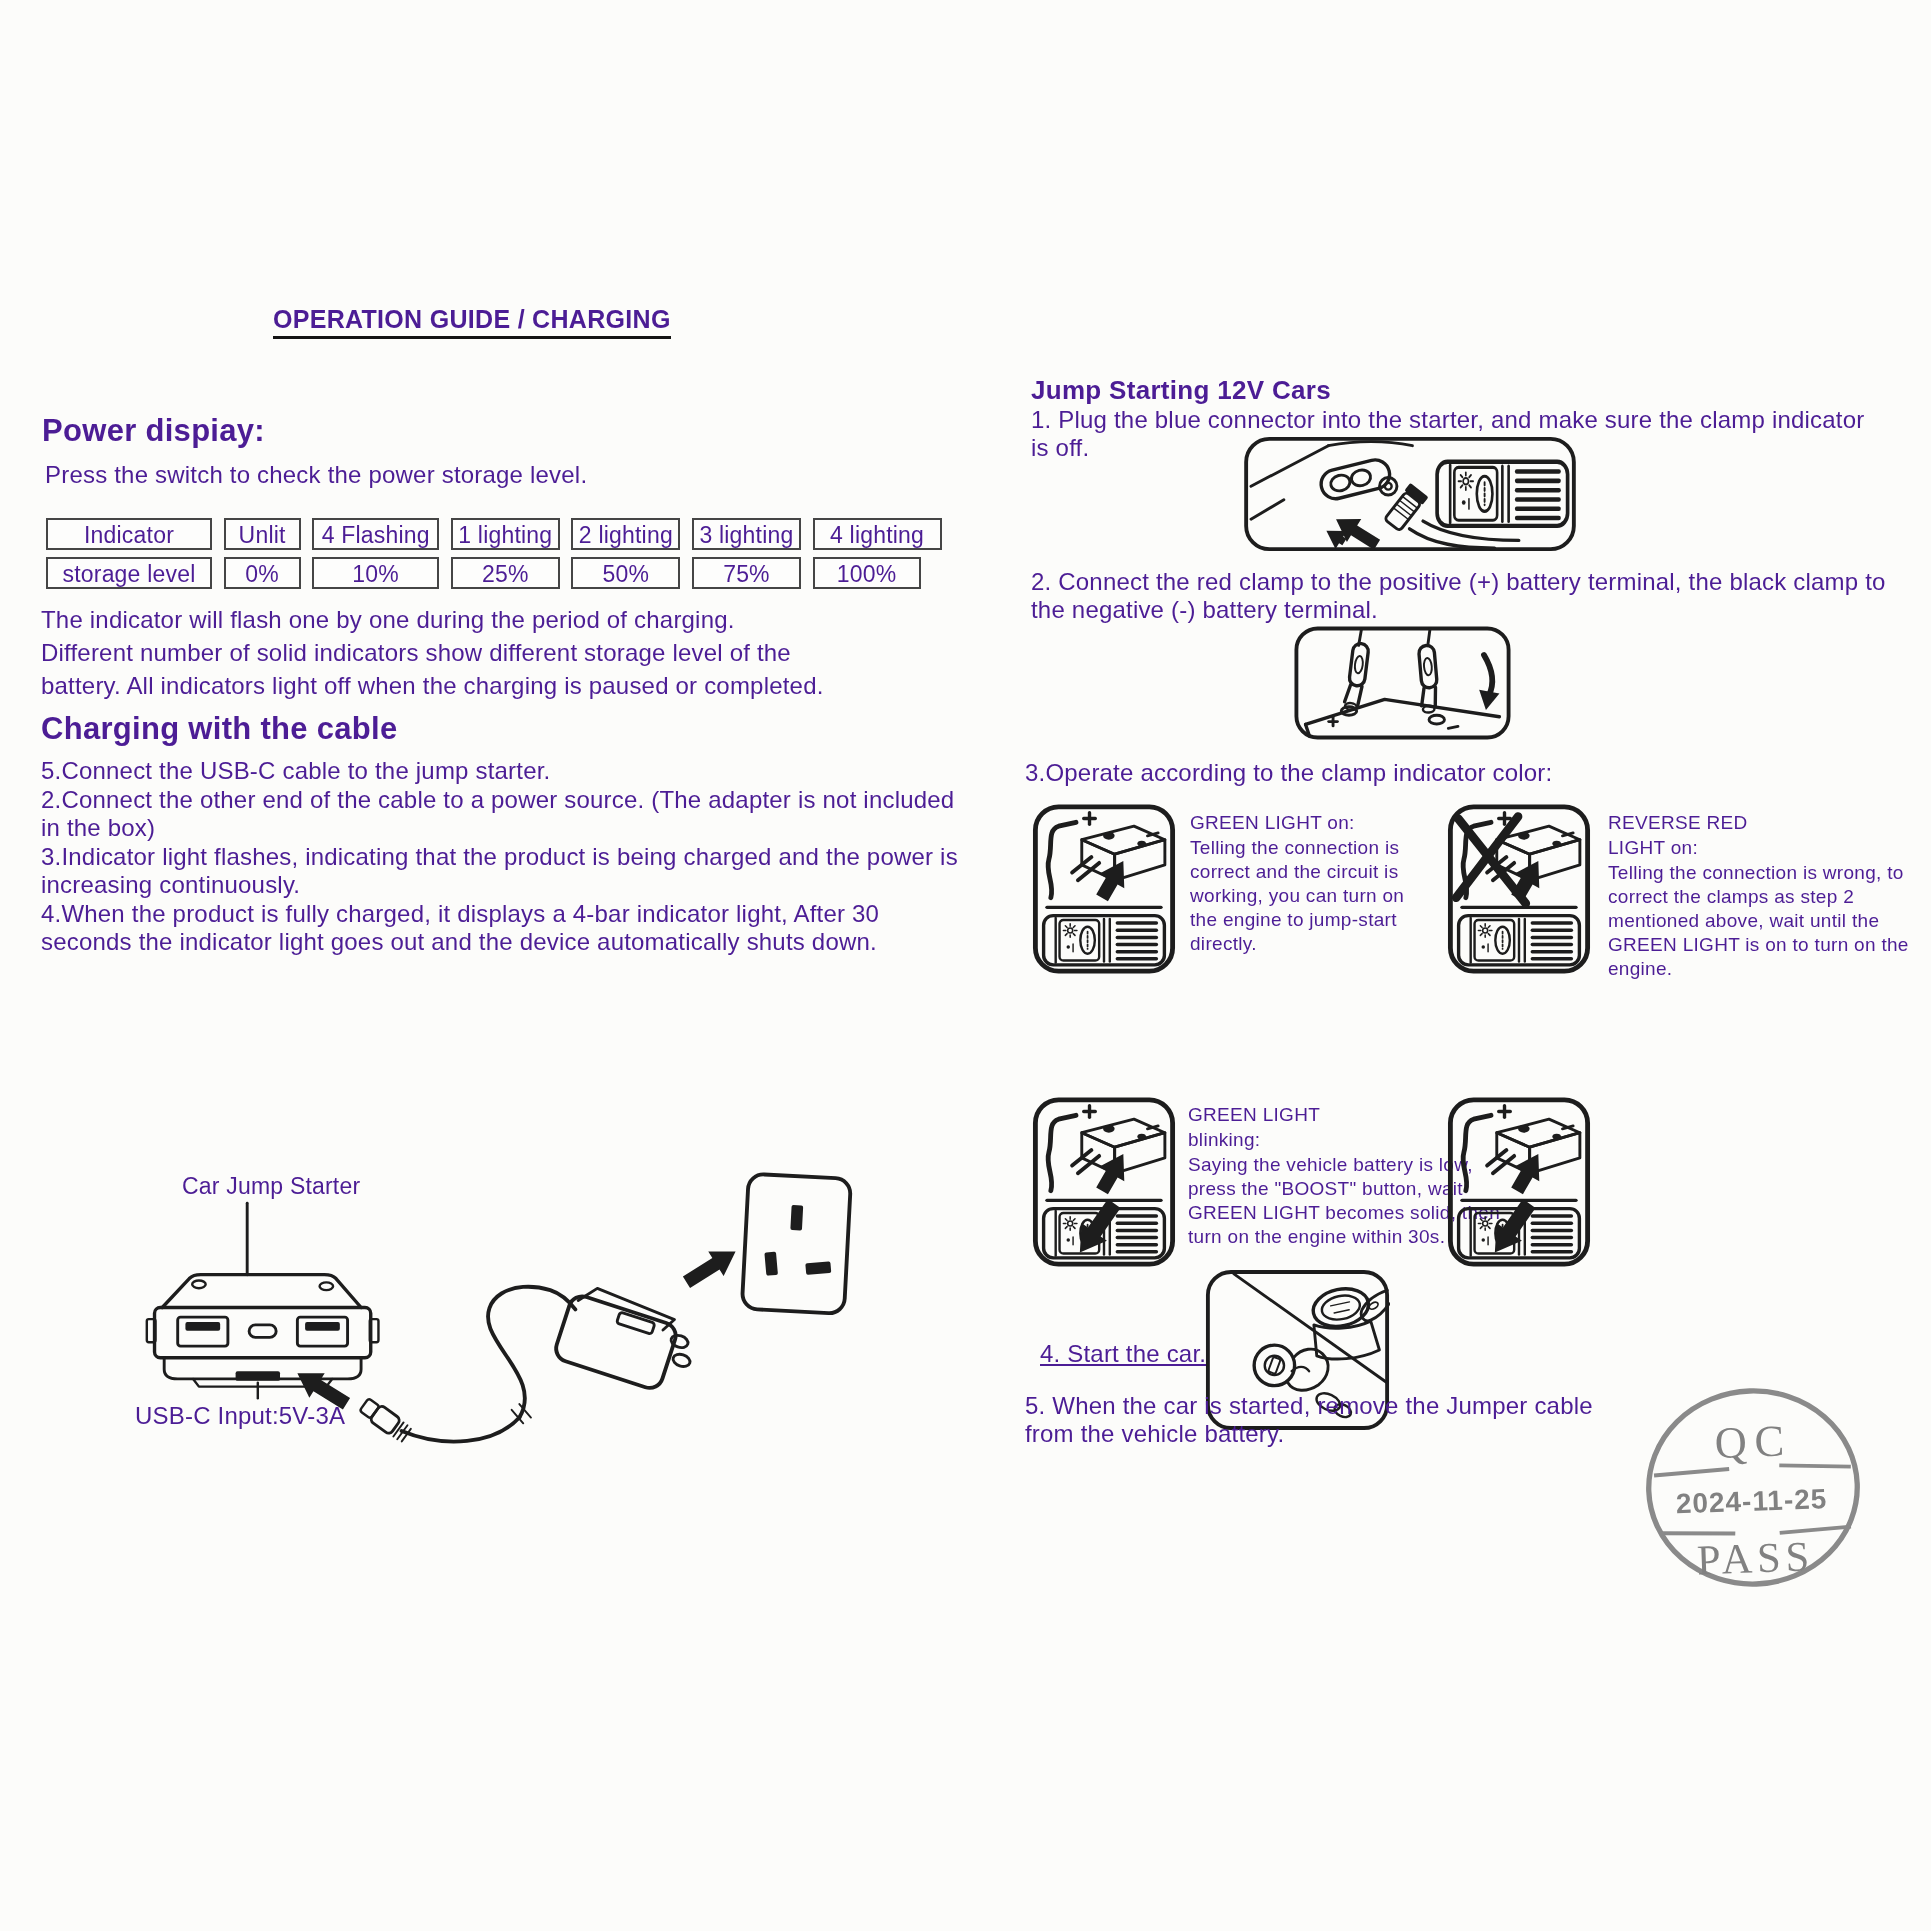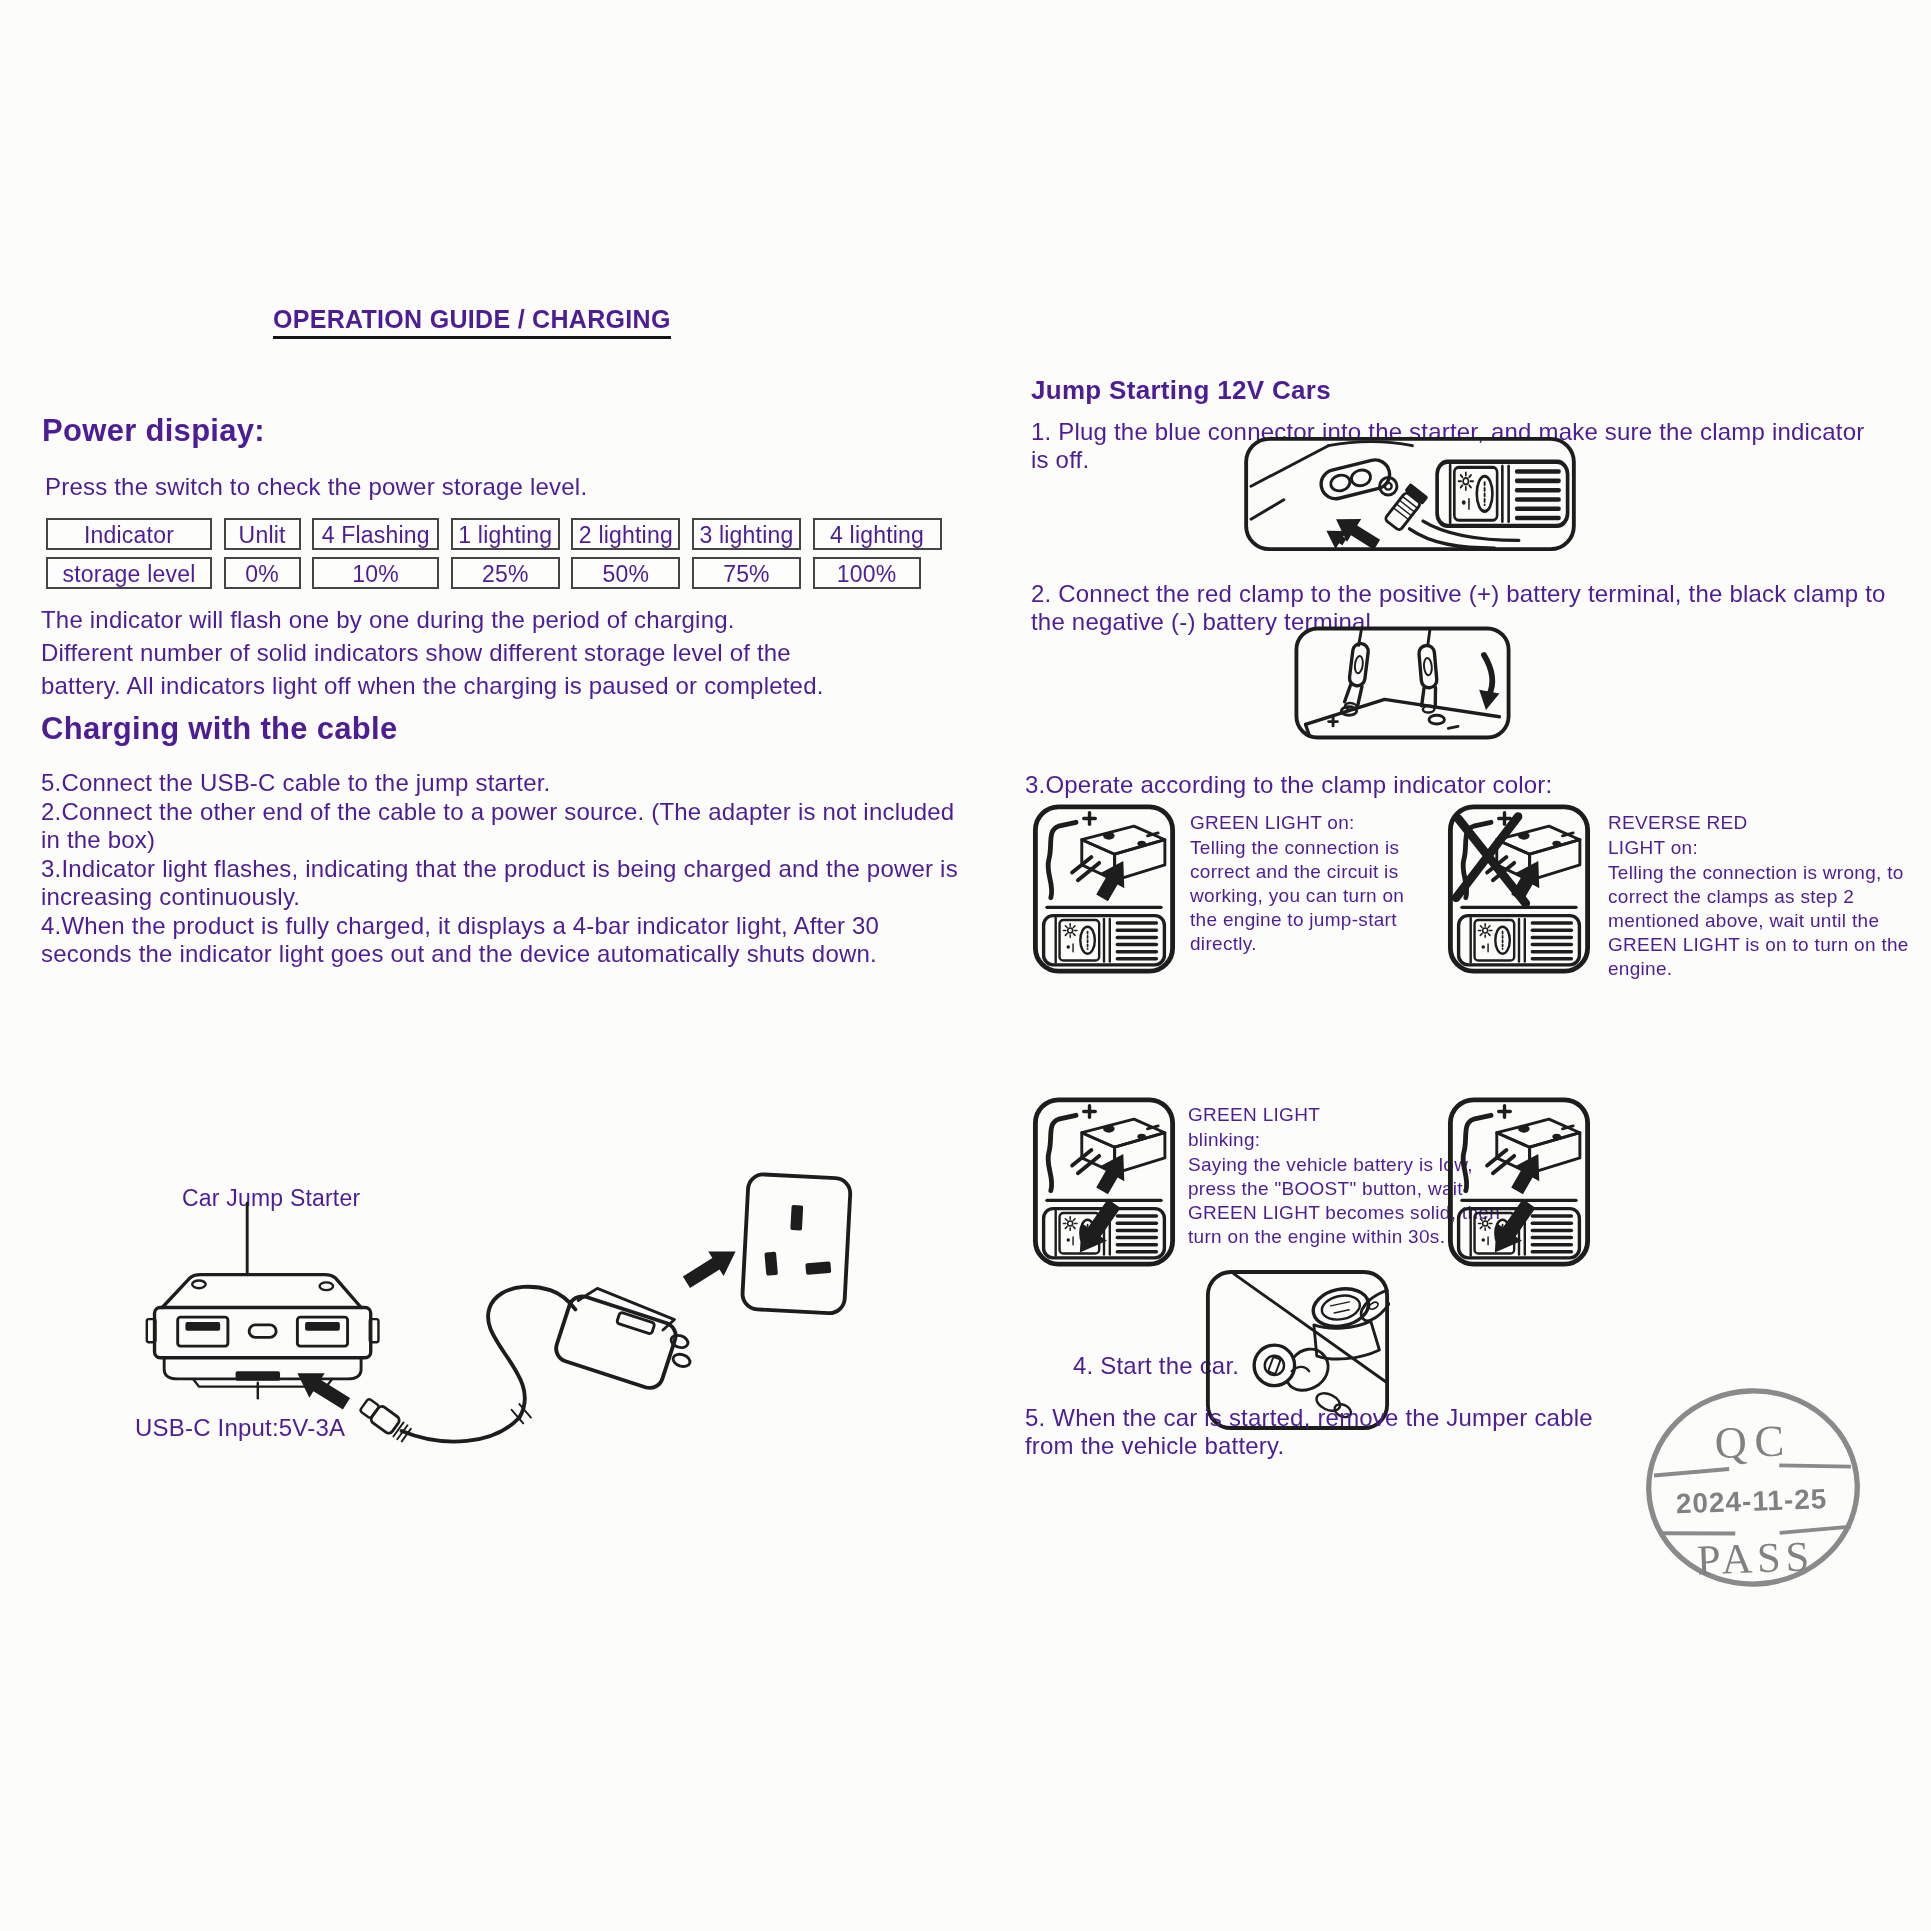--- a/index.html
+++ b/index.html
@@ -2,21 +2,21 @@
 <html><head>
 <meta charset="utf-8">
 <style>
   html,body{margin:0;padding:0;background:#ffffff;}
   .page{position:relative;width:1931px;height:1931px;background:#fcfcfa;overflow:hidden;
         font-family:"Liberation Sans",sans-serif;color:#4c1d95;}
   .abs{position:absolute;}
   .doc-title{font-size:25px;font-weight:bold;letter-spacing:0.3px;border-bottom:3.4px solid #141414;padding-bottom:1.9px;}
   .h-big{font-size:31px;font-weight:bold;letter-spacing:0.3px;}
   .h-mid{font-size:26px;font-weight:bold;letter-spacing:0.3px;}
-  .body-text{font-size:24px;letter-spacing:0.2px;line-height:28px;margin-top:12px;}
+  .body-text{font-size:24px;letter-spacing:0.2px;line-height:28px;}
   .note-line{font-size:24px;letter-spacing:0.2px;line-height:33px;white-space:nowrap;}
   .steps p{margin:0 0 1px 0;}
   .tbl-row{display:flex;}
   .tbl-cell{border:2.4px solid #454545;height:32px;line-height:30px;text-align:center;
             font-size:23px;letter-spacing:0.2px;margin-right:11.6px;box-sizing:border-box;background:#fdfdfc;}
   .ind-text{font-size:19px;letter-spacing:0.3px;line-height:24px;}
   .ind-title{margin-bottom:1px;}
   svg{display:block;}
   .sketch{stroke:#1d1d1d;fill:none;stroke-linecap:round;stroke-linejoin:round;}
   .sketch-fill{fill:#1d1d1d;stroke:none;}
@@ -295,21 +295,21 @@
     <div class="ind-title">GREEN LIGHT</div>
     <div class="ind-title">blinking:</div>
     <div>Saying the vehicle battery is low, press the "BOOST" button, wait GREEN LIGHT becomes solid, then turn on the engine within 30s.</div>
   </div>
 
   <svg class="abs" style="left:1443px;top:1096px;" width="152" height="172" viewBox="0 0 150 178">
       <use href="#ind-base"></use>
       <use href="#ovl-arrow"></use>
     </svg>
 
-  <div class="abs body-text" style="left:1073px;top:1340px;">4. Start the car.</div>
+  <div class="abs body-text" style="left:1040px;top:1340px;text-decoration:underline;">4. Start the car.</div>
 
   <svg class="abs" style="left:1205px;top:1269px;" width="185" height="162" viewBox="0 0 192 168">
     <rect class="sketch" x="3" y="3" width="186" height="162" rx="24" stroke-width="4"></rect>
     <line class="sketch" x1="30" y1="5" x2="189" y2="118" stroke-width="3"></line>
     <g transform="rotate(-12 141 40)">
       <ellipse class="sketch" cx="141" cy="40" rx="29" ry="19" stroke-width="3.5"></ellipse>
       <ellipse class="sketch" cx="141" cy="40" rx="20" ry="12" stroke-width="2.5"></ellipse>
       <line class="sketch" x1="131" y1="36" x2="151" y2="36" stroke-width="1.4"></line>
       <line class="sketch" x1="133" y1="44" x2="149" y2="44" stroke-width="1.4"></line>
     </g>

